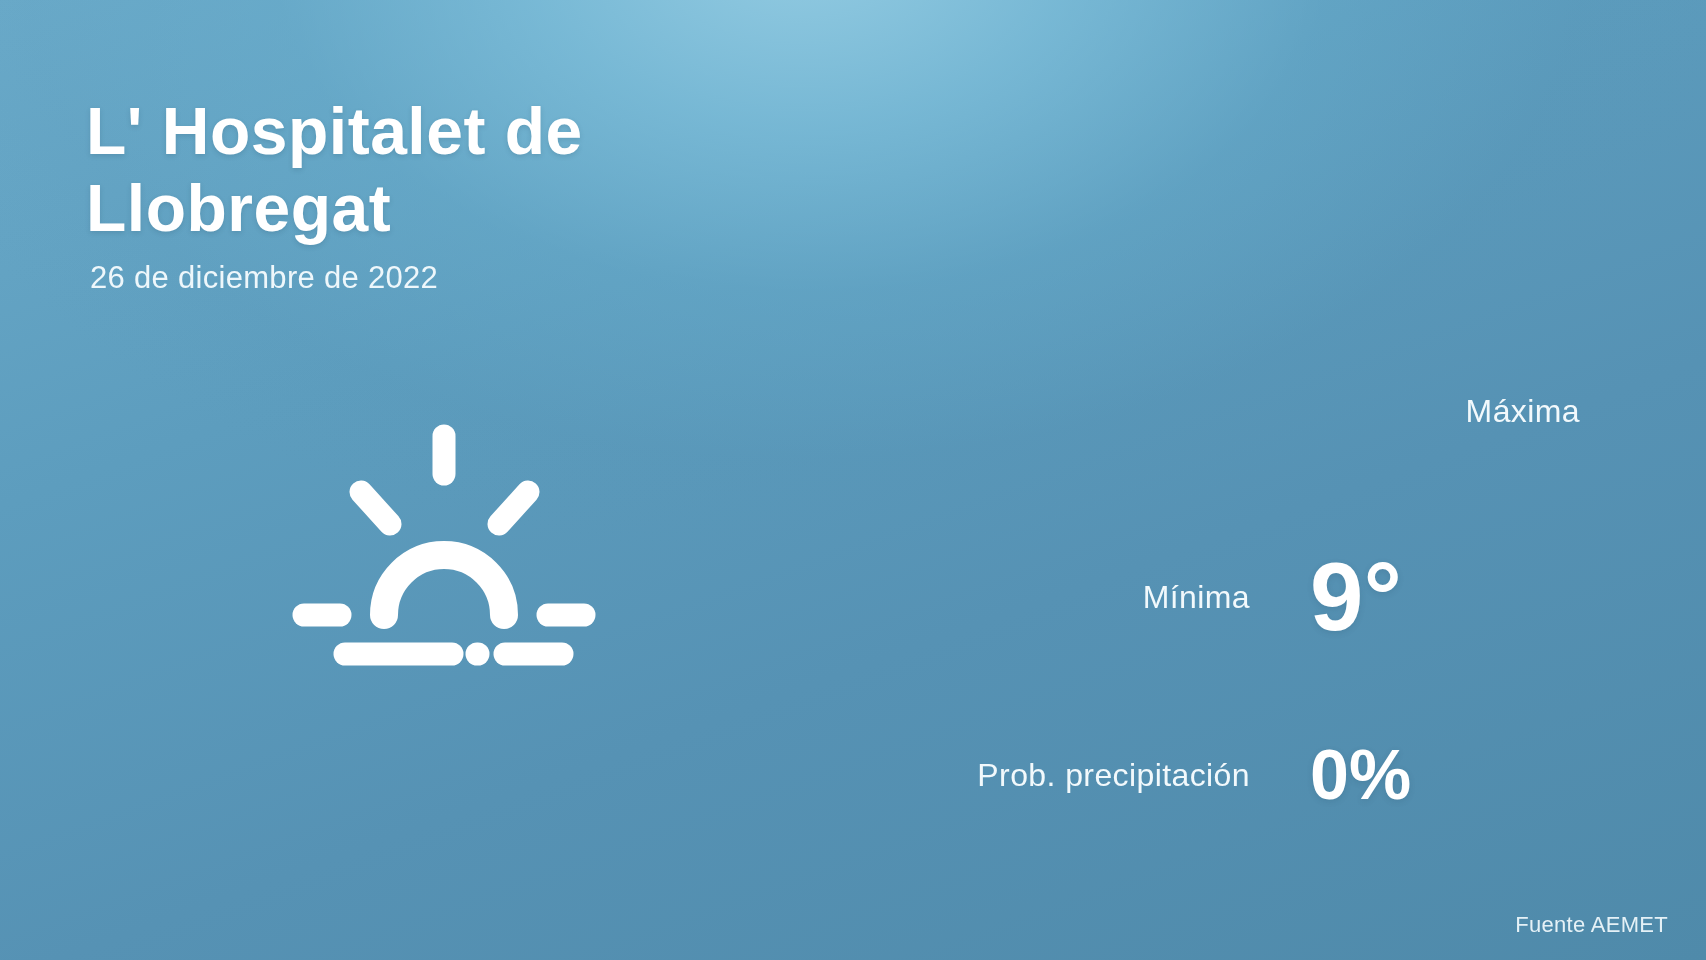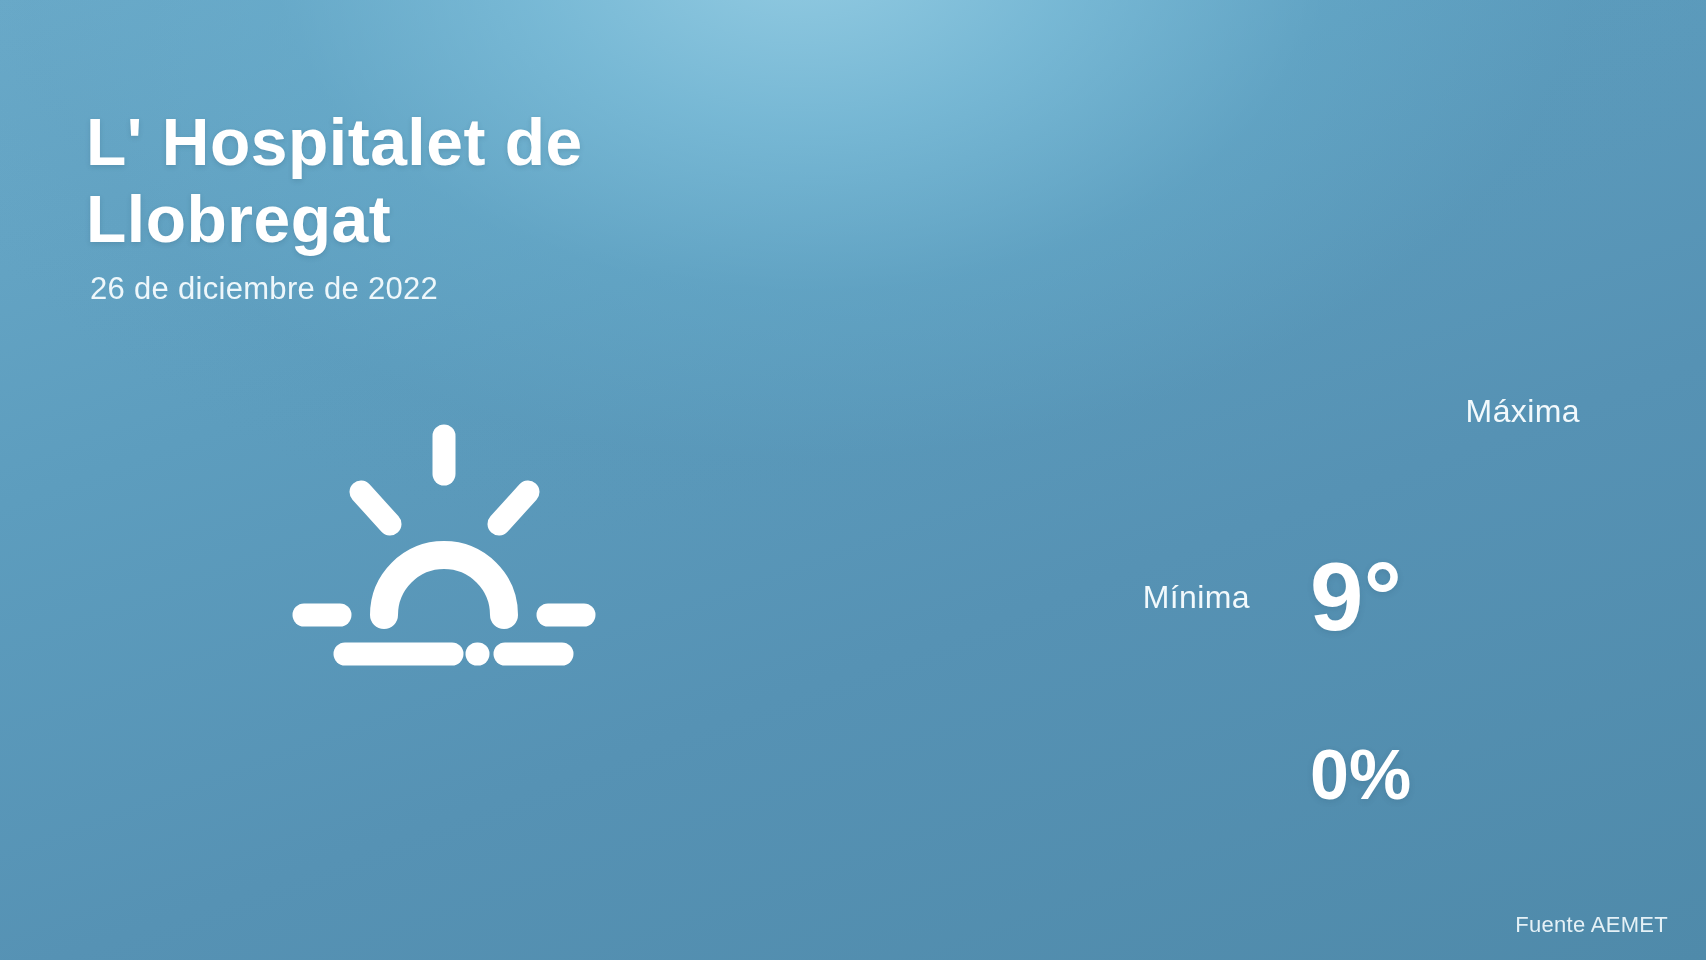--- a/index.html
+++ b/index.html
@@ -24,21 +24,21 @@
         rgba(104,173,204,0.40) 46%,
         rgba(86,150,183,0.08) 68%,
         rgba(86,150,183,0) 82%),
       linear-gradient(160deg, #6aaac9 0%, #5d9dbe 32%, #5692b4 62%, #4f8aaa 100%);
   }
 
   
   .header {
     position: absolute;
     left: 86px;
-    top: 104px;
+    top: 93px;
     width: 900px;
   }
 
   .city-title {
     margin: 0;
     font-size: 66px;
     line-height: 1.16;
     font-weight: 700;
     letter-spacing: 0.5px;
     color: #ffffff;
@@ -156,20 +156,21 @@
     <div class="reading-row">
       <div class="reading-label">Máxima</div>
     </div>
 
     <div class="reading-row">
       <div class="reading-label">Mínima</div>
       <div class="reading-value min">9°</div>
     </div>
 
     <div class="reading-row precip">
+      <div class="reading-label">Prob. precipitación</div>
       <div class="reading-value precip">0%</div>
     </div>
 
   </div>
 
   <div class="source">Fuente AEMET</div>
 
 </div>
 
 </body></html>

